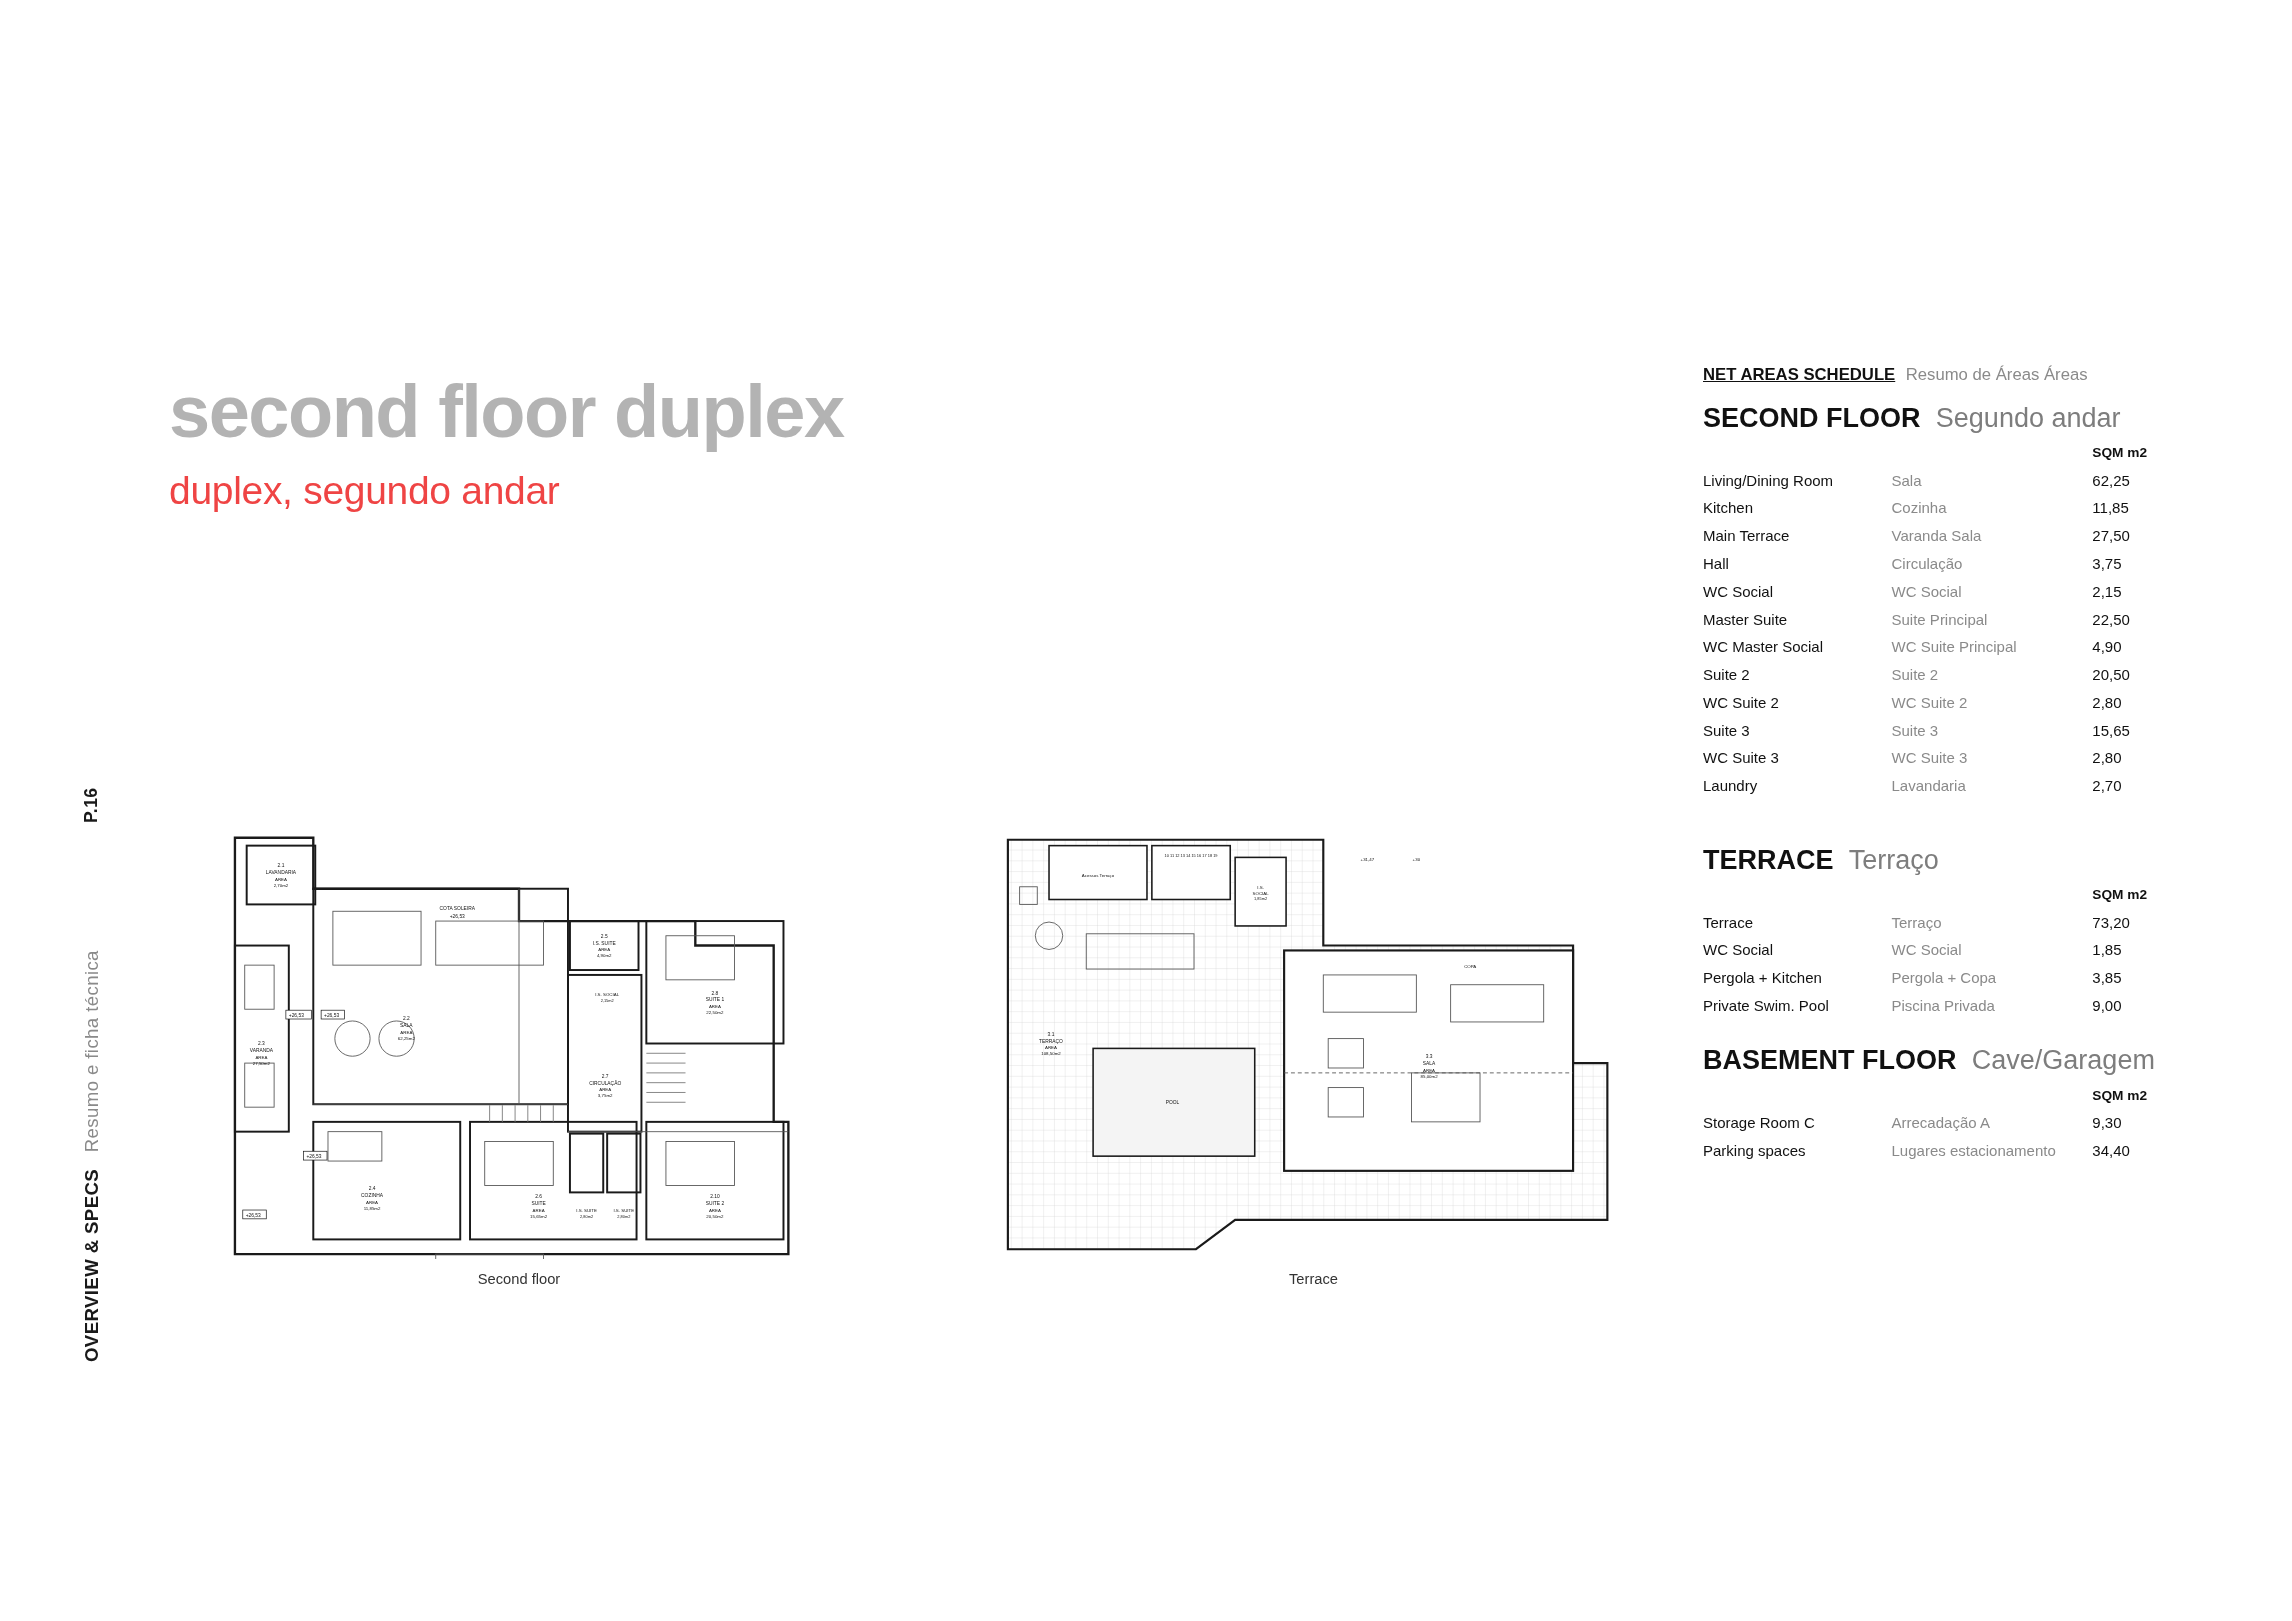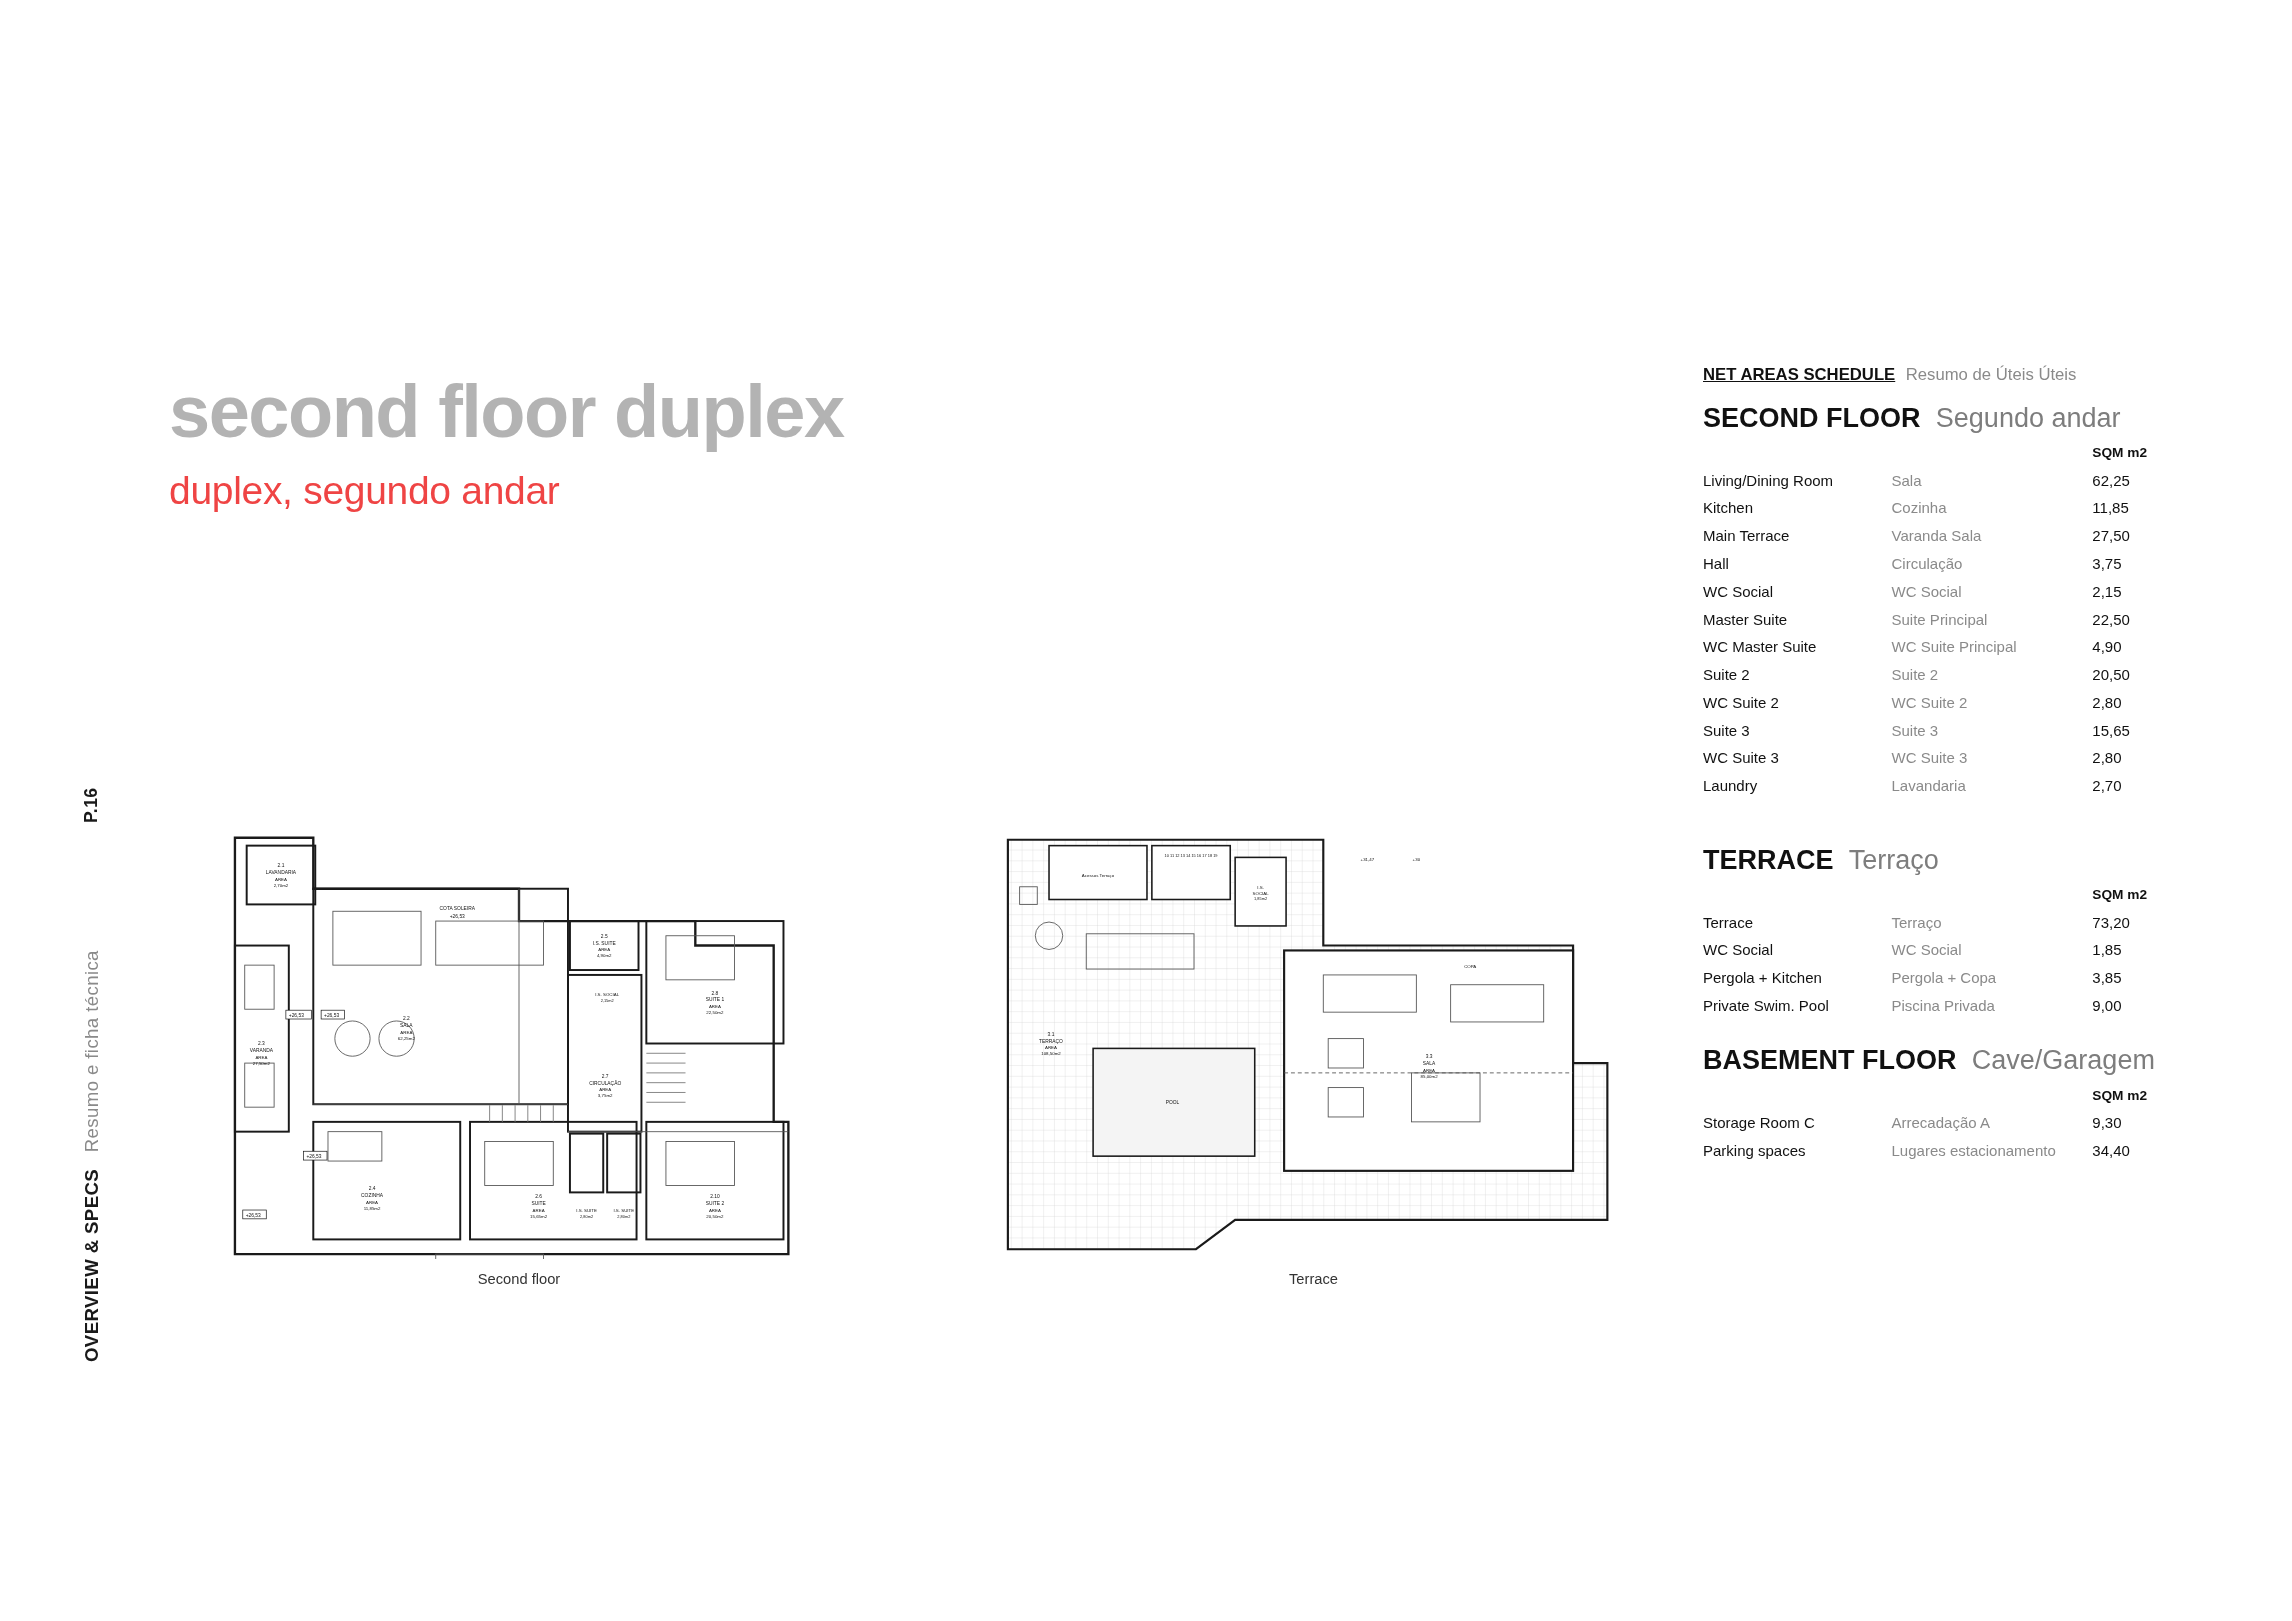--- a/index.html
+++ b/index.html
@@ -333,21 +333,21 @@
       <text x="480" y="143" font-size="4.5">COPA</text>
     </g>
   </svg>
   <div class="plan-caption" style="top:443px; left:0;">Terrace</div>
 </div>
 
 <div class="schedule">
 
   <div class="sched-head">
     <b>NET AREAS SCHEDULE</b>
-    <span>Resumo de Úteis Úteis</span>
+    <span>Resumo de Áreas Áreas</span>
   </div>
 
   <div class="sec-title">
     <b>SECOND FLOOR</b>
     <span>Segundo andar</span>
   </div>
   <table class="sched">
     <thead>
       <tr>
         <th class="c-en"></th>
@@ -380,21 +380,21 @@
           <td class="c-en">WC Social</td>
           <td class="c-pt">WC Social</td>
           <td class="c-sq">2,15</td>
         </tr>
       <tr>
           <td class="c-en">Master Suite</td>
           <td class="c-pt">Suite Principal</td>
           <td class="c-sq">22,50</td>
         </tr>
       <tr>
-          <td class="c-en">WC Master Suite</td>
+          <td class="c-en">WC Master Social</td>
           <td class="c-pt">WC Suite Principal</td>
           <td class="c-sq">4,90</td>
         </tr>
       <tr>
           <td class="c-en">Suite 2</td>
           <td class="c-pt">Suite 2</td>
           <td class="c-sq">20,50</td>
         </tr>
       <tr>
           <td class="c-en">WC Suite 2</td>

